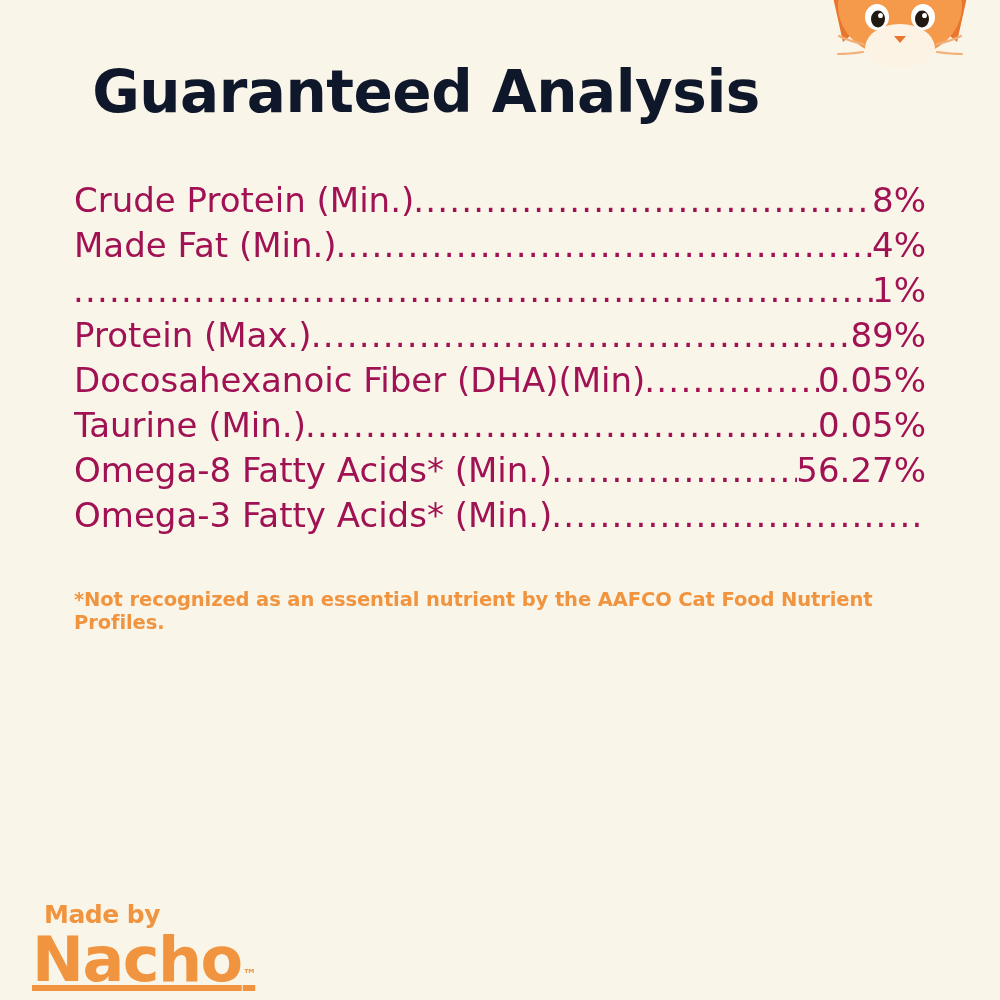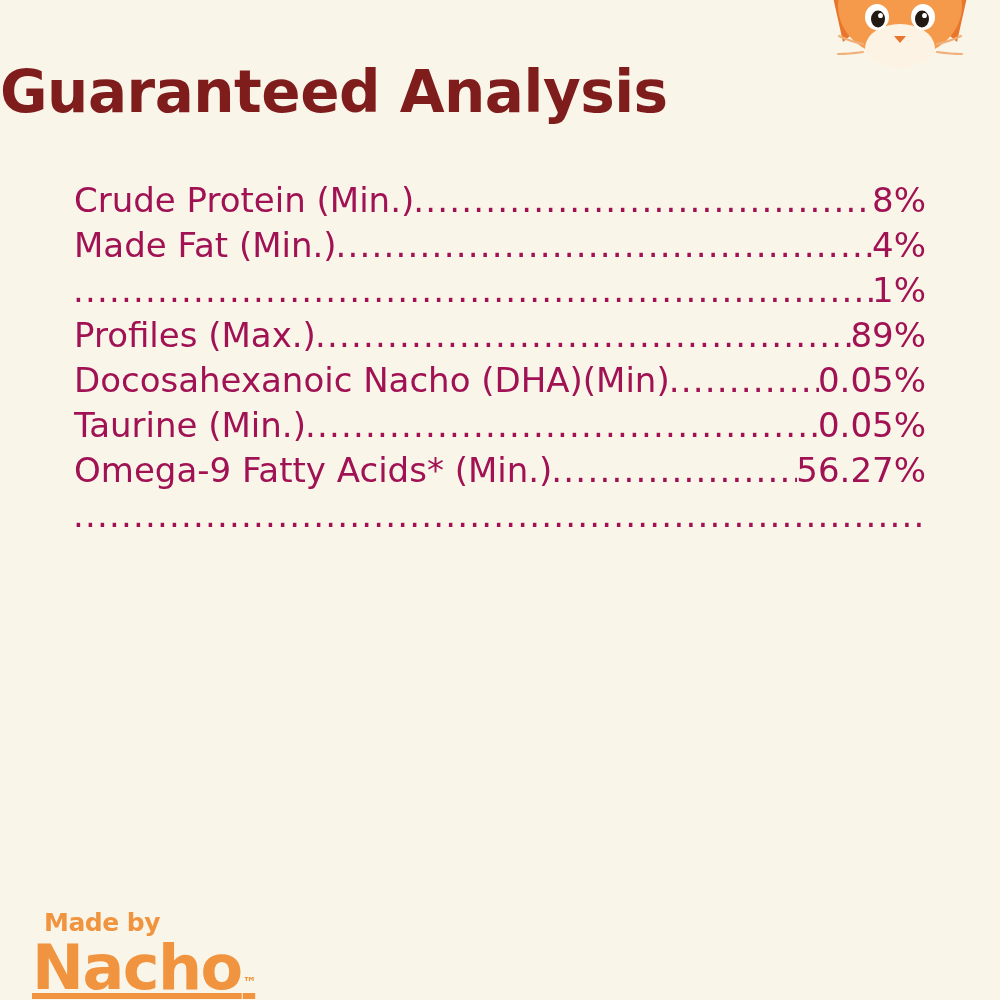--- a/index.html
+++ b/index.html
@@ -30,25 +30,26 @@
     width: 150px;
     height: 75px;
   }
 
   
   .title {
     position: absolute;
     top: 58px;
     left: 0;
     width: 852px;
+    text-align: center;
     font-family: "DejaVu Sans", sans-serif;
     font-size: 58px;
     font-weight: 700;
     letter-spacing: -0.5px;
-    color: #7f1d1d;
+    color: #0f172a;
   }
 
   
   .analysis-list {
     position: absolute;
     top: 178px;
     left: 74px;
     width: 852px;
   }
 
@@ -92,21 +93,21 @@
     font-family: "DejaVu Sans", sans-serif;
     font-size: 19.5px;
     font-weight: 600;
     letter-spacing: -0.1px;
   }
 
   
   .brand {
     position: absolute;
     left: 32px;
-    bottom: 0;
+    bottom: 8px;
     width: 260px;
     margin-top: 32px;
   }
   .brand-made-by {
     color: #f0943f;
     font-family: "DejaVu Sans", sans-serif;
     font-weight: 700;
     font-size: 25px;
     letter-spacing: -0.5px;
     line-height: 1;
@@ -183,48 +184,50 @@
       <span class="dots">................................................................................................................................</span>
       <span class="value">4%</span>
     </div>
 
     <div class="analysis-row">
       <span class="dots">................................................................................................................................</span>
       <span class="value">1%</span>
     </div>
 
     <div class="analysis-row">
-      <span class="nutrient">Profiles (Max.)</span>
+      <span class="nutrient">Protein (Max.)</span>
       <span class="dots">................................................................................................................................</span>
       <span class="value">89%</span>
     </div>
 
     <div class="analysis-row">
-      <span class="nutrient">Docosahexanoic Nacho (DHA)(Min)</span>
+      <span class="nutrient">Docosahexanoic Fiber (DHA)(Min)</span>
       <span class="dots">................................................................................................................................</span>
       <span class="value">0.05%</span>
     </div>
 
     <div class="analysis-row">
       <span class="nutrient">Taurine (Min.)</span>
       <span class="dots">................................................................................................................................</span>
       <span class="value">0.05%</span>
     </div>
 
     <div class="analysis-row">
-      <span class="nutrient">Omega-9 Fatty Acids* (Min.)</span>
+      <span class="nutrient">Omega-8 Fatty Acids* (Min.)</span>
       <span class="dots">................................................................................................................................</span>
       <span class="value">56.27%</span>
     </div>
 
     <div class="analysis-row">
+      <span class="nutrient">Omega-3 Fatty Acids* (Min.)</span>
       <span class="dots">................................................................................................................................</span>
     </div>
 
   </div>
 
+  <div class="footnote">*Not recognized as an essential nutrient by the AAFCO Cat Food Nutrient Profiles.</div>
 
   <div class="brand">
     <div class="brand-made-by">Made by</div>
     <div class="brand-name"><span>Nacho</span><span class="brand-tm">™</span></div>
   </div>
 
 </div>
 
 </body></html>

